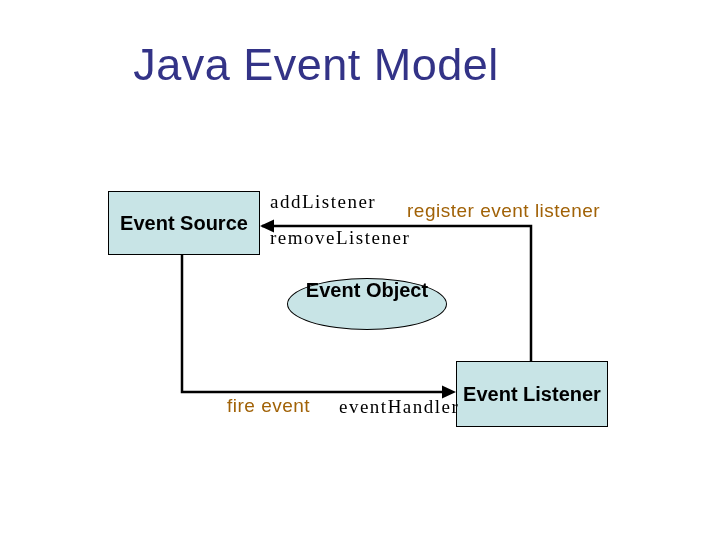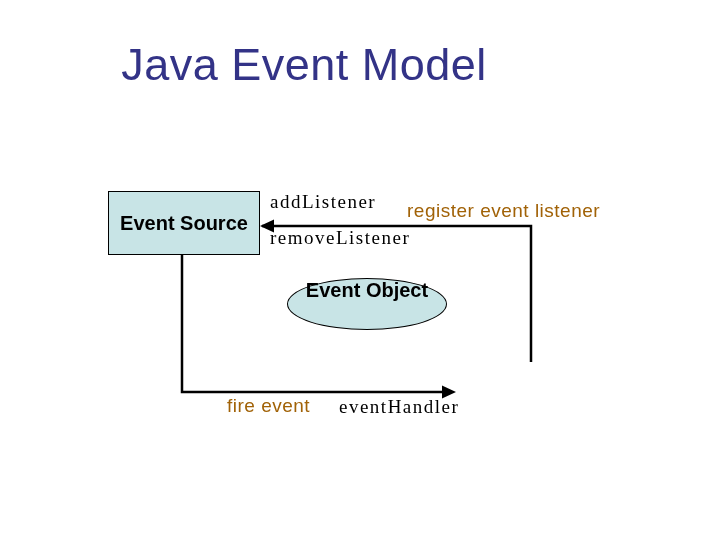--- a/index.html
+++ b/index.html
@@ -7,21 +7,21 @@
     position: relative;
     width: 720px;
     height: 540px;
     background: #ffffff;
     overflow: hidden;
     font-family: "Liberation Sans", sans-serif;
   }
   .title {
     position: absolute;
     top: 42px;
-    left: 0;
+    left: 12px;
     width: 608px;
     text-align: center;
     font-size: 45px;
     line-height: 1;
     color: #333387;
     font-family: "Liberation Sans", sans-serif;
     letter-spacing: 0.5px;
   }
   .node-box {
     position: absolute;
@@ -102,20 +102,23 @@
   </svg>
 
   <div id="event-source" class="node-box">
     <span>Event Source</span>
   </div>
 
   <div class="node-ellipse">
     <span>Event Object</span>
   </div>
 
+  <div id="event-listener" class="node-box">
+    <span>Event Listener</span>
+  </div>
 
   <div id="label-add-listener" class="code-label">addListener</div>
 
   <div id="label-event-handler" class="code-label">eventHandler</div>
 
   <div id="label-remove-listener" class="code-label">removeListener</div>
 
   <div id="label-register" class="muted-label">register event listener</div>
 
   <div id="label-fire" class="muted-label">fire event</div>

